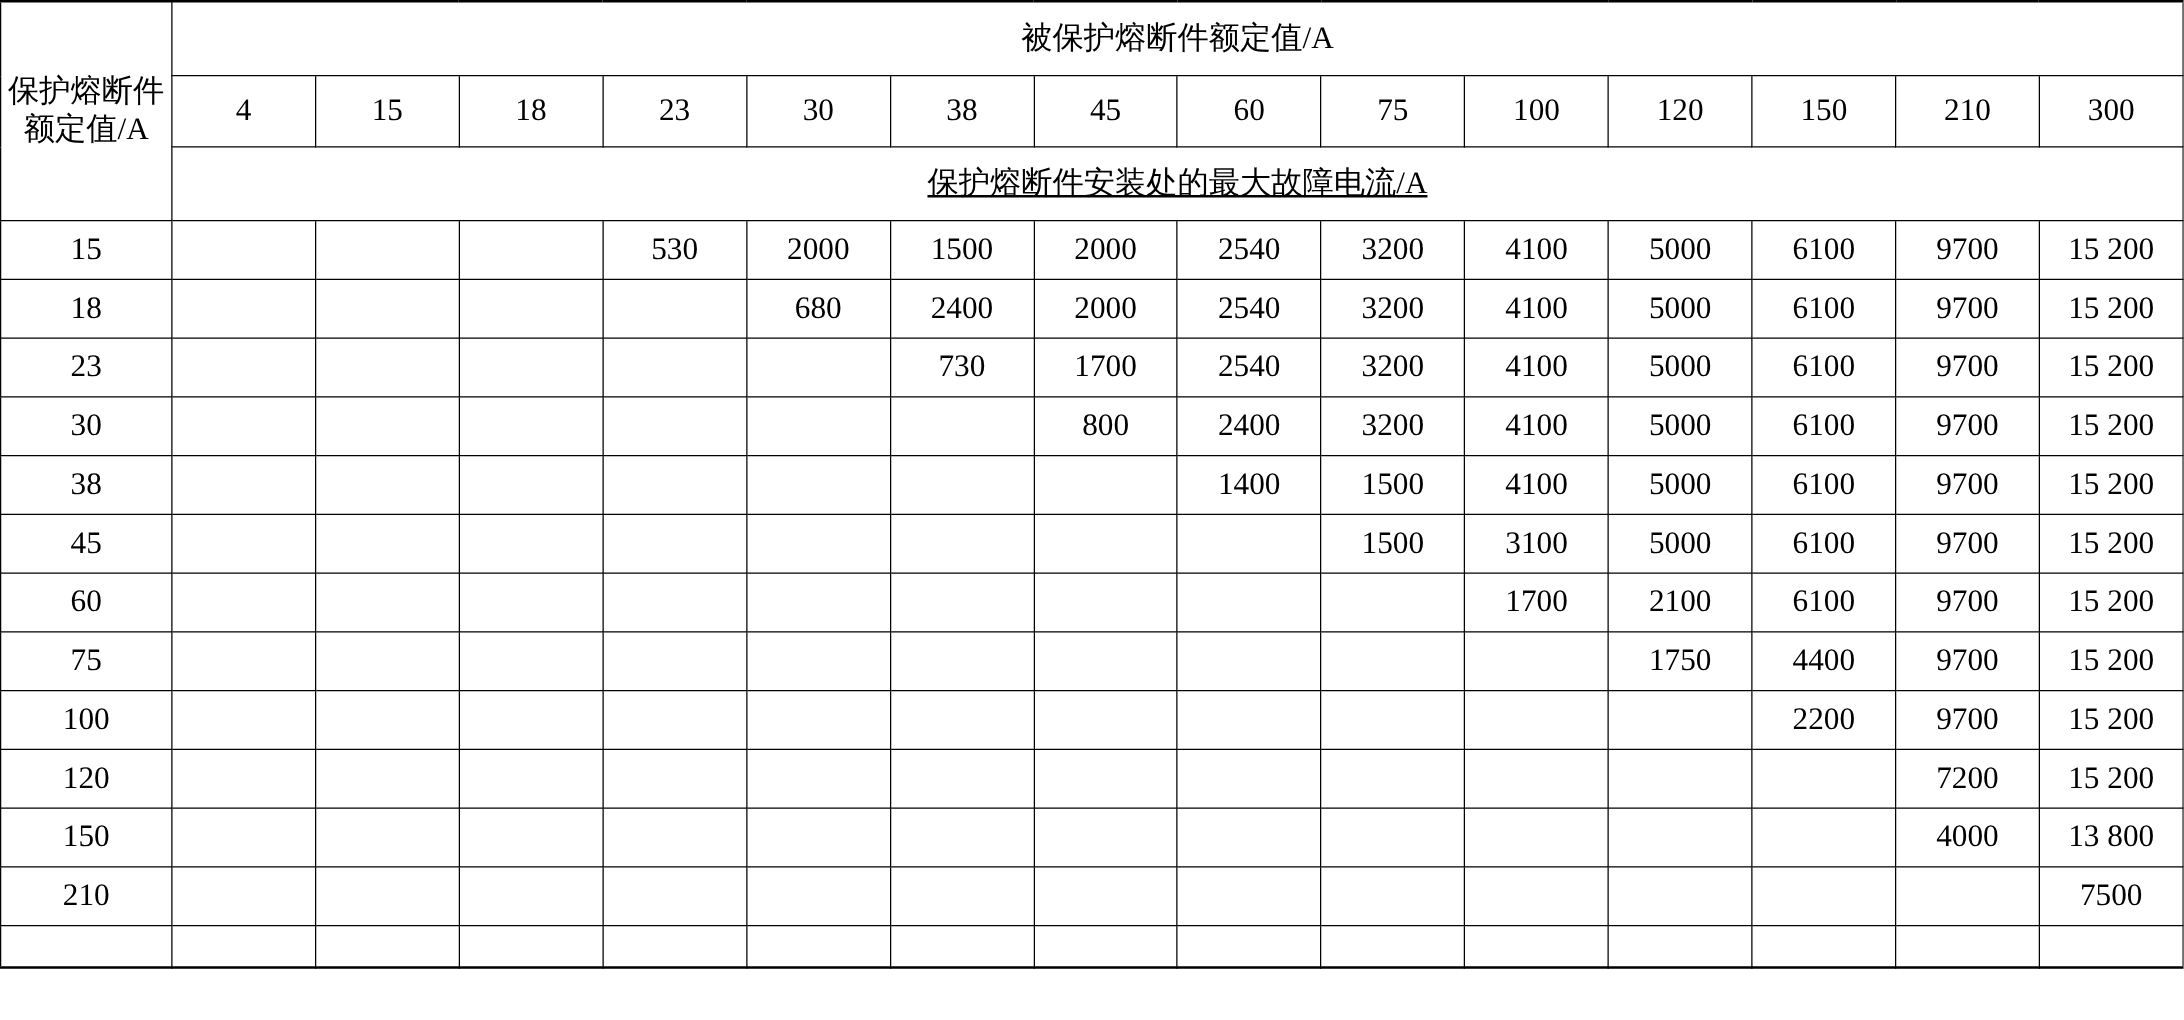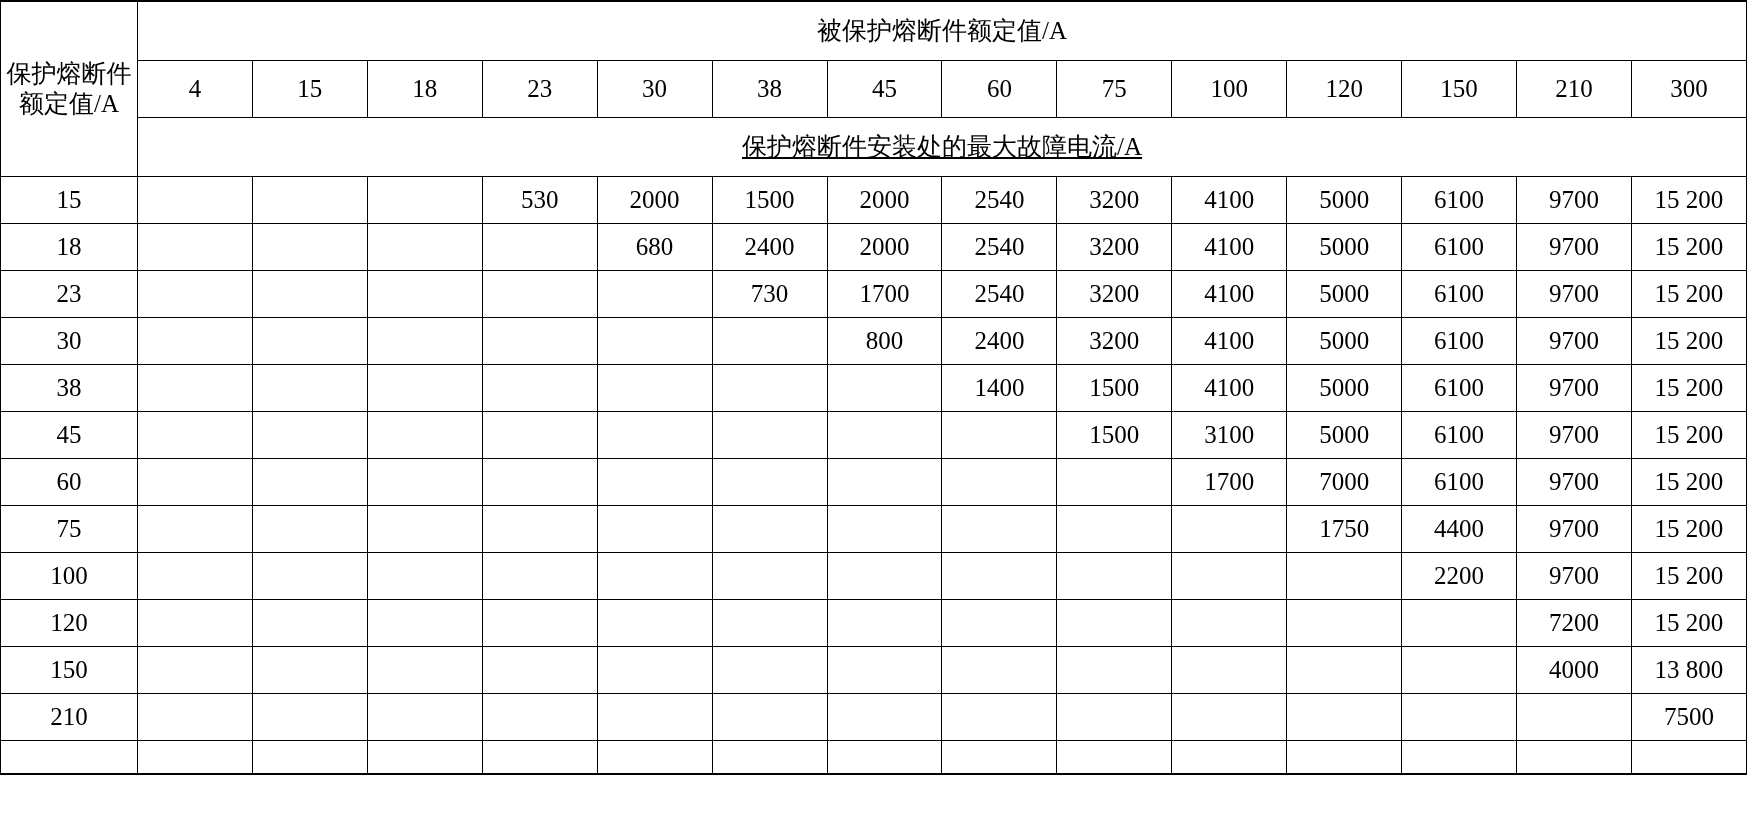--- a/index.html
+++ b/index.html
@@ -228,21 +228,21 @@
           <td class="nowrap empty-cell"></td>
           <td class="nowrap empty-cell"></td>
           <td class="nowrap empty-cell"></td>
           <td class="nowrap empty-cell"></td>
           <td class="nowrap empty-cell"></td>
           <td class="nowrap empty-cell"></td>
           <td class="nowrap empty-cell"></td>
           <td class="nowrap empty-cell"></td>
           <td class="nowrap empty-cell"></td>
           <td class="nowrap">1700</td>
-          <td class="nowrap">7000</td>
+          <td class="nowrap">2100</td>
           <td class="nowrap">6100</td>
           <td class="nowrap">9700</td>
           <td class="nowrap">15 200</td>
         </tr>
         <tr class="body-row">
           <td class="rowlabel">75</td>
           <td class="nowrap empty-cell"></td>
           <td class="nowrap empty-cell"></td>
           <td class="nowrap empty-cell"></td>
           <td class="nowrap empty-cell"></td>

